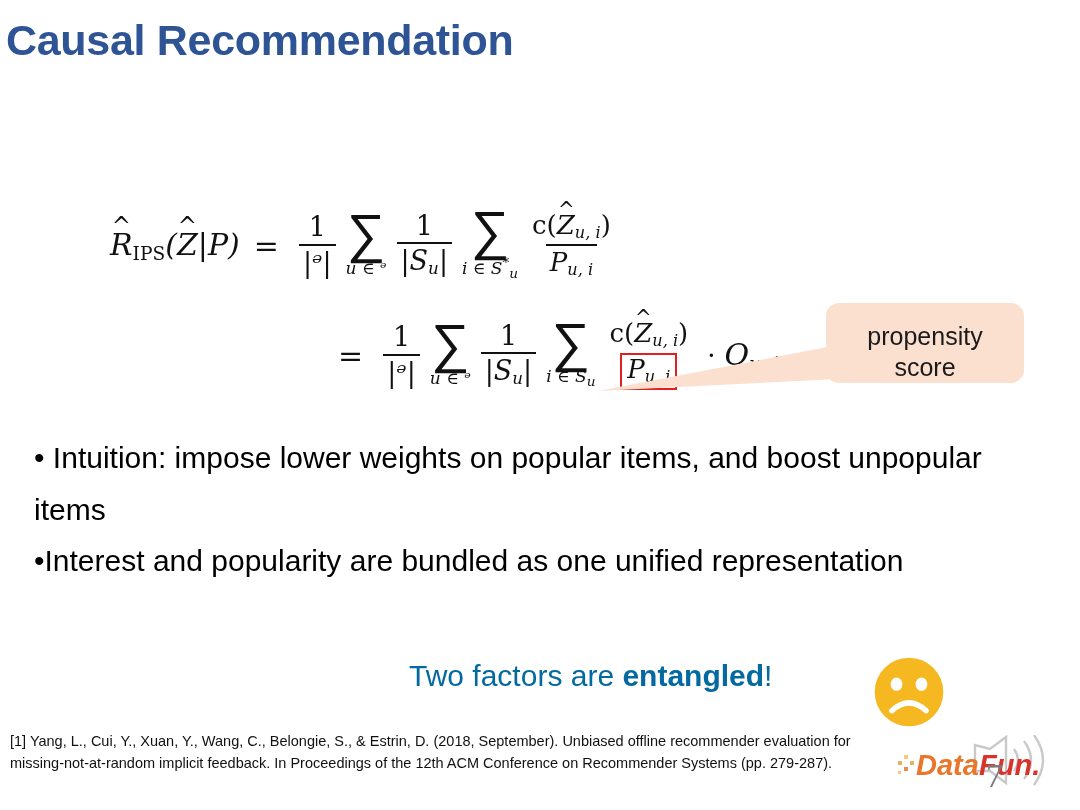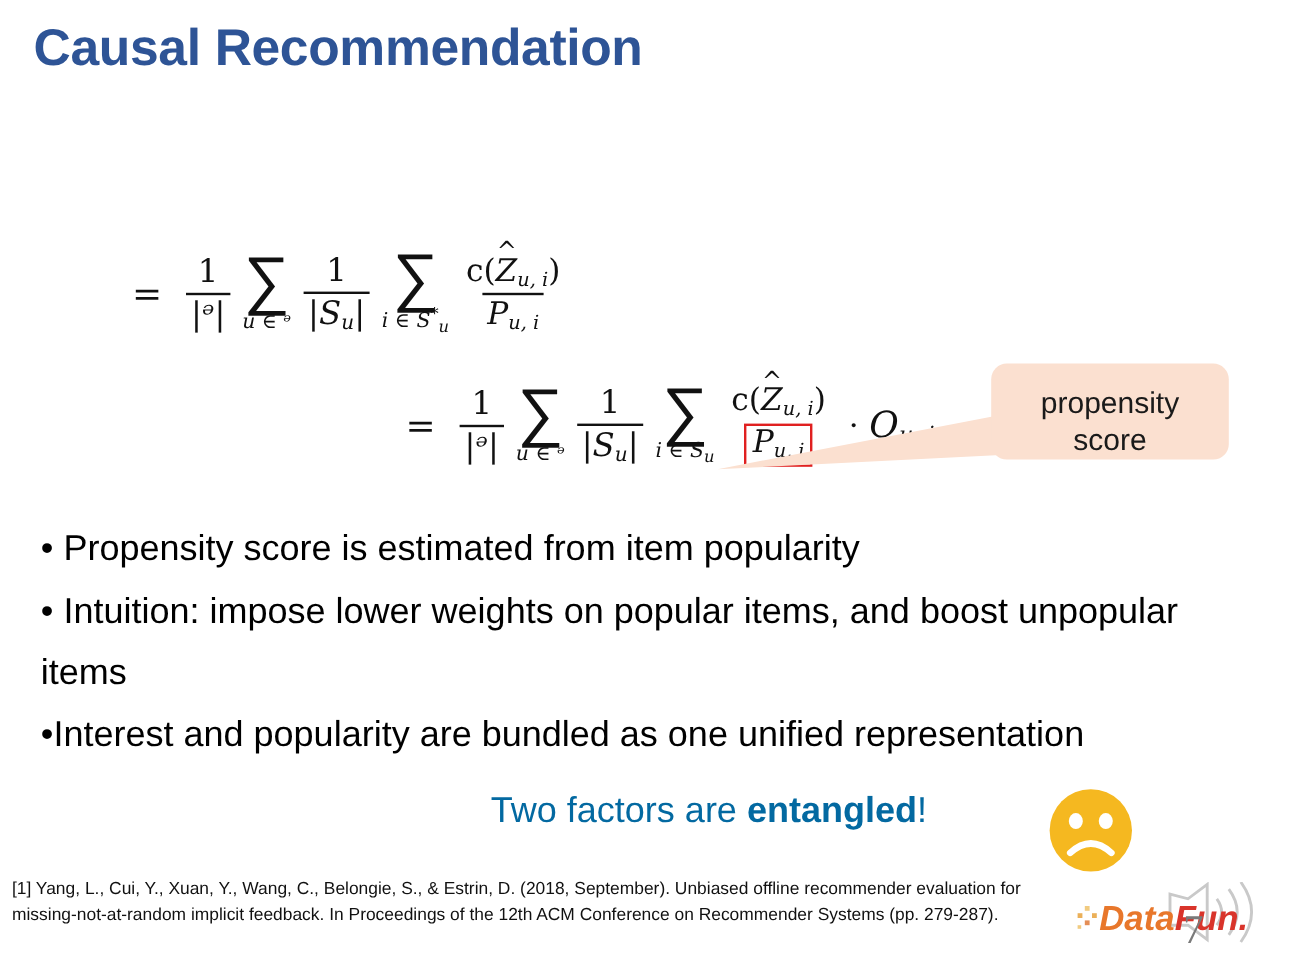--- a/index.html
+++ b/index.html
@@ -14,21 +14,21 @@
     position: relative;
     width: 1080px;
     height: 810px;
     background: #ffffff;
     overflow: hidden;
   }
 
   
   #slide-title {
     position: absolute;
-    left: 28px;
+    left: 6px;
     top: 16px;
     font-size: 43px;
     font-weight: bold;
     color: #2E5496;
     letter-spacing: -0.3px;
     white-space: nowrap;
   }
 
   
   #top-bullet {
@@ -236,20 +236,23 @@
 <body>
 
 <div id="slide">
 
   <div id="slide-title">Causal Recommendation</div>
 
 
   <div id="math-block">
 
     <div class="eq-row">
+      <span class="eq-lhs">
+        <span class="hat">R</span><span class="subsm">IPS</span><span>(</span><span class="hat">Z</span><span>|</span><span>P</span><span>)</span>
+      </span>
       <span class="eq-eq">=</span>
 
       <span class="frac f-small">
         <span class="num">1</span>
         <span class="den cal">|ᵊ|</span>
       </span>
 
       <span class="sigma">
         <span class="sig-glyph">∑</span>
         <span class="sig-sub">u ∈ ᵊ</span>
@@ -307,24 +310,20 @@
   <svg id="callout-tail" viewBox="0 0 240 50">
     <polygon points="240,0 240,34 0,46" fill="#FBE0D0"></polygon>
   </svg>
 
   <div id="callout">
     <span>propensity</span>
     <span>score</span>
   </div>
 
   <div id="body-bullets">
-    <p class="b">
-      <span>•</span>
-      <span>Propensity score is estimated from item popularity</span>
-    </p>
     <p class="b">
       <span>•</span>
       <span>Intuition: impose lower weights on popular items, and boost unpopular items</span>
     </p>
     <p class="b">
       <span>•</span><span>Interest and popularity are </span><span class="red">bundled</span><span> as one </span><span class="red">unified representation</span>
     </p>
   </div>
 
   <div id="entangled-line">

